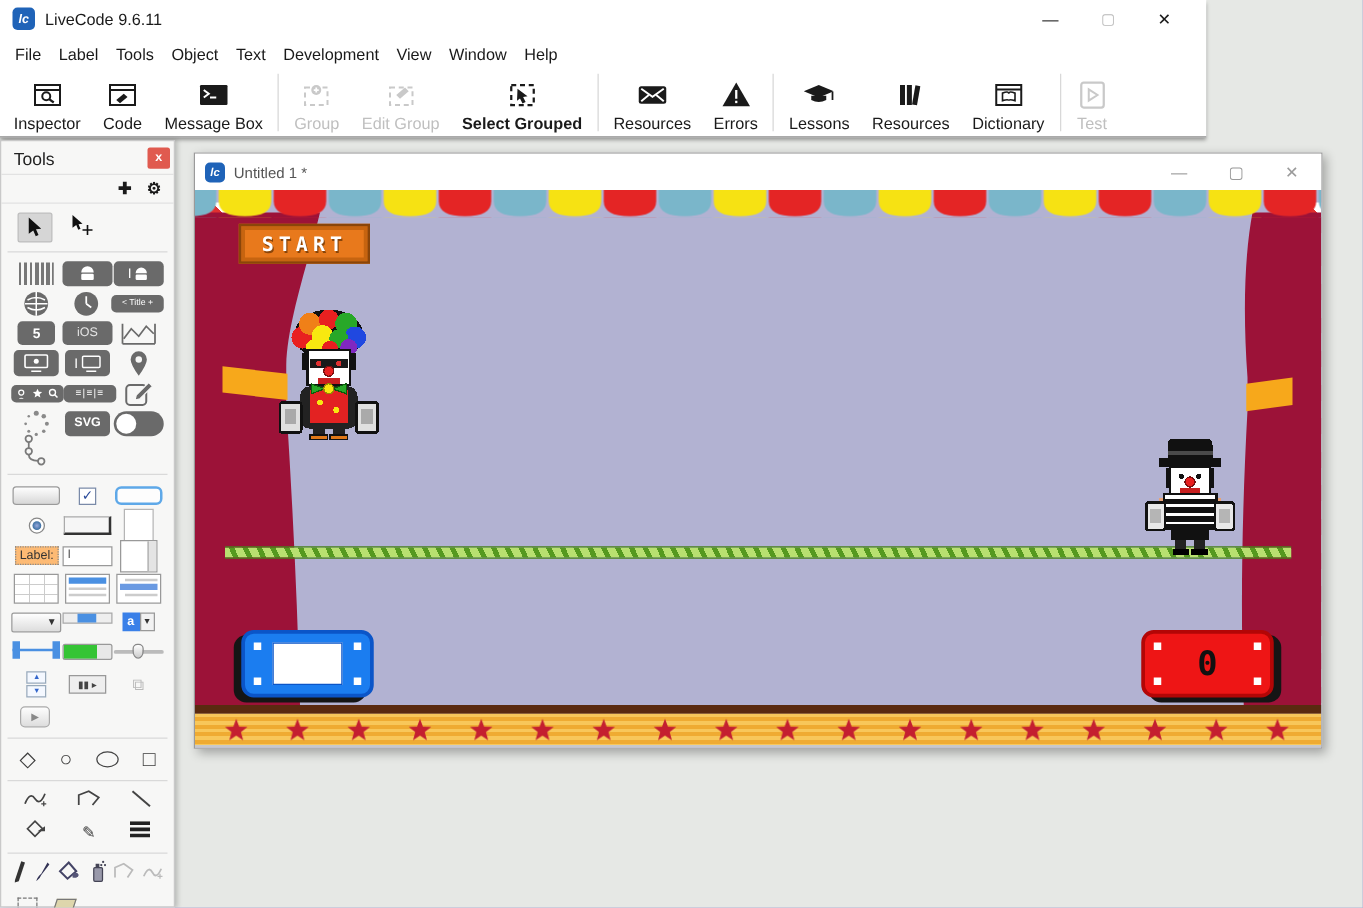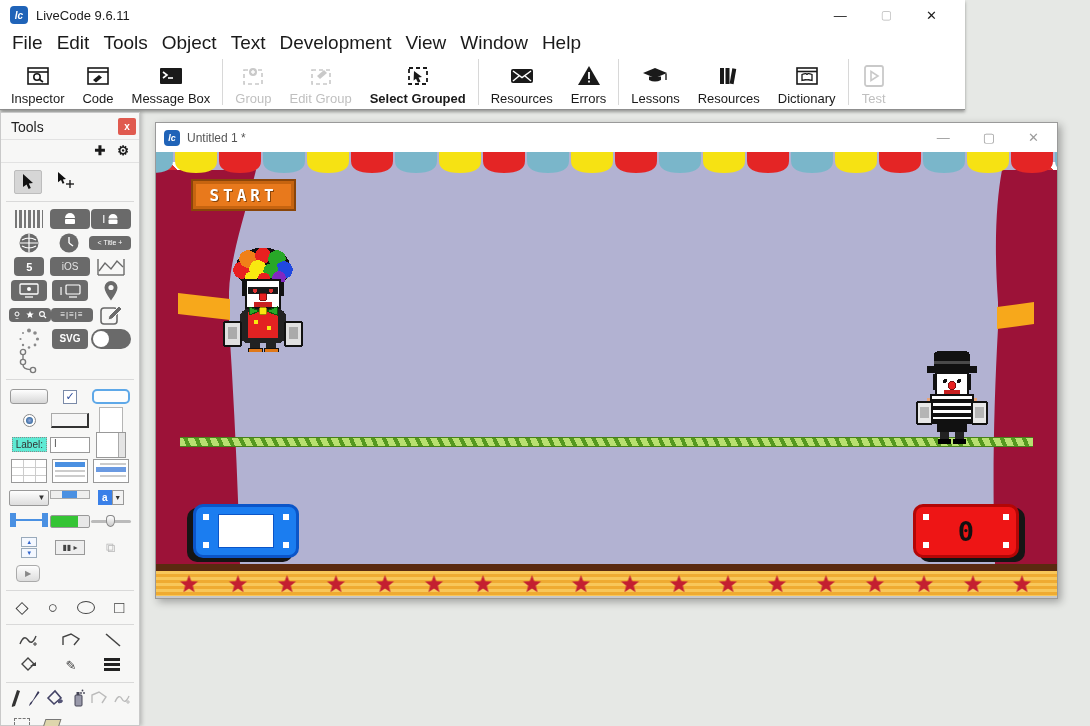--- a/index.html
+++ b/index.html
@@ -10,21 +10,21 @@
   .main-window { position:absolute; left:0; top:0; width:965px; height:110px; background:#fff;
                  border-bottom:1px solid #8f8f8f; box-shadow:0 2px 3px rgba(0,0,0,.35); }
   .titlebar { height:30px; display:flex; align-items:center; padding:0 10px; }
   .lc-logo { width:18px; height:18px; background:#1f63b8; border-radius:4px; color:#fff;
              font-size:10px; font-weight:bold; display:flex; align-items:center; justify-content:center; font-style:italic; }
   .titlebar .wtitle { margin-left:8px; font-size:13px; }
   .wctrls { margin-left:auto; display:flex; align-items:center; gap:34px; padding-right:18px; }
   .wc { font-size:13px; line-height:1; cursor:default; }
   .wc.max { color:#b9b9b9; font-size:12px; }
   .menubar { height:26px; display:flex; align-items:center; padding-left:5px; }
-  .menubar span { font-size:19px; padding:3px 7px; }
+  .menubar span { font-size:13px; padding:3px 7px; }
   .toolbar { height:52px; display:flex; align-items:flex-start; padding:3px 2px 0 2px; }
   .tbtn { display:flex; flex-direction:column; align-items:center; padding:1px 9px; }
   .tbtn .ticon { height:31px; display:flex; align-items:center; justify-content:center; }
   .tbtn .tlabel { font-size:13px; margin-top:0px; white-space:nowrap; }
   .tbtn.em .tlabel { font-weight:bold; }
   .tbtn.dis .tlabel { color:#bfbfbf; }
   .tsep { width:1px; background:#d8d8d8; height:46px; margin:0 3px; }
 
   
   .palette { position:absolute; left:0; top:112px; width:140px; height:614px; background:#f7f7f6;
@@ -53,21 +53,21 @@
   .w-btn { width:38px; height:15px; background:linear-gradient(#fefefe,#d7d7d7); border:1px solid #9a9a9a; border-radius:3px; }
   .w-def { width:38px; height:15px; background:#fdfdfd; border:2px solid #5ea8e8; border-radius:5px; }
   .w-chk { width:14px; height:14px; background:#fff; border:1px solid #7a8aa8; color:#2a4a9a; font-size:11px;
            display:flex; align-items:center; justify-content:center; }
   .w-rad { width:13px; height:13px; border-radius:50%; border:1px solid #888; background:#fff;
            display:flex; align-items:center; justify-content:center; }
   .w-rad i { width:7px; height:7px; border-radius:50%; background:radial-gradient(#9ad,#158); }
   .w-bev { width:38px; height:15px; background:#f6f6f6; border:1px solid #aaa;
            border-right:2px solid #333; border-bottom:2px solid #333; }
   .w-page { width:24px; height:27px; background:#fff; border:1px solid #b5b5b5; }
-  .w-lab { border:1px dotted #888; font-size:10px; color:#333; padding:1px 3px; background:#5eead4; }
+  .w-lab { border:1px dotted #888; font-size:10px; color:#333; padding:1px 3px; background:#fdba74; }
   .w-ent { width:40px; height:16px; background:#fff; border:1px solid #999; font-size:10px; color:#555; padding-left:3px; }
   .w-scr { width:30px; height:26px; background:#fff; border:1px solid #999; position:relative; }
   .w-scr i { position:absolute; right:0; top:0; bottom:0; width:7px; background:#e4e4e4; border-left:1px solid #aaa; }
   .w-tab { width:36px; height:24px; background:#fff; border:1px solid #999;
            background-image:linear-gradient(#0000 0 7px,#ccc 7px 8px,#0000 8px 15px,#ccc 15px 16px,#0000 16px),
            linear-gradient(90deg,#0000 0 11px,#ccc 11px 12px,#0000 12px 23px,#ccc 23px 24px,#0000 24px); }
   .w-lst { width:36px; height:24px; background:#fff; border:1px solid #999; }
   .w-lst i { display:block; height:5px; margin:2px 2px 0 2px; background:#4a90e2; }
   .w-lst u { display:block; height:2px; margin:3px 2px 0 2px; background:#ccc; }
   .w-tre { width:36px; height:24px; background:#fff; border:1px solid #999; }
@@ -146,21 +146,21 @@
     <span class="lc-logo">lc</span>
     <span class="wtitle">LiveCode 9.6.11</span>
     <span class="wctrls">
       <span class="wc">—</span>
       <span class="wc max">▢</span>
       <span class="wc">✕</span>
     </span>
   </div>
   <div class="menubar">
     <span>File</span>
-    <span>Edit</span>
+    <span>Label</span>
     <span>Tools</span>
     <span>Object</span>
     <span>Text</span>
     <span>Development</span>
     <span>View</span>
     <span>Window</span>
     <span>Help</span>
   </div>
   <div class="toolbar">
     <div class="tbtn">

